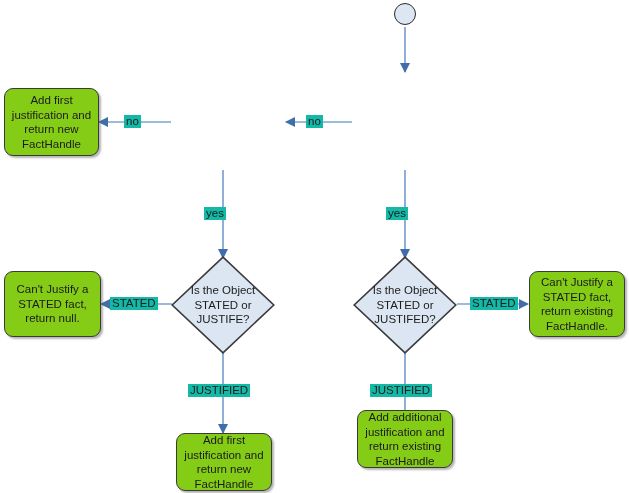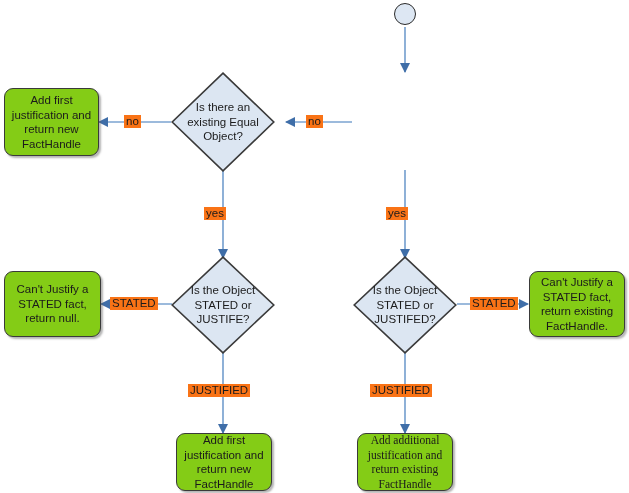--- a/index.html
+++ b/index.html
@@ -80,21 +80,21 @@
     border: 1.6px solid #2b2b2b;
     border-radius: 50%;
   }
 
   
   .edge-label {
     position: absolute;
     color: #1b1b1b;
     font-size: 11.5px;
     line-height: 13px;
-    background: #f97316;
+    background: #14b8a6;
     padding: 0 2px;
     white-space: nowrap;
   }
 </style>
 </head>
 <body>
 
 <div id="canvas">
 
   <svg id="edges" viewBox="0 0 629 493" xmlns="http://www.w3.org/2000/svg">
@@ -119,28 +119,20 @@
     <line x1="457" y1="304" x2="528" y2="304" stroke="#7ba3d0" stroke-width="1.7" marker-end="url(#arrow)"></line>
 
     <line x1="223" y1="350" x2="223" y2="433" stroke="#7ba3d0" stroke-width="1.7" marker-end="url(#arrow)"></line>
 
     <line x1="405" y1="350" x2="405" y2="433" stroke="#7ba3d0" stroke-width="1.7" marker-end="url(#arrow)"></line>
   </svg>
 
   <div class="node-start" style="left:394px; top:3px; width:22px; height:22px;"></div>
 
 
-  <div class="node-diamond" style="left:171px; top:72px; width:104px; height:100px;">
-    <svg class="diamond-shape" viewBox="0 0 104 100" preserveAspectRatio="none">
-      <polygon points="52,1.2 102.8,50 52,98.8 1.2,50" fill="#dce6f2" stroke="#3a3a3a" stroke-width="1.6"></polygon>
-    </svg>
-    <div class="diamond-label">Is there an
-existing Equal
-Object?</div>
-  </div>
 
   <div class="node-diamond" style="left:171px; top:256px; width:104px; height:98px;">
     <svg class="diamond-shape" viewBox="0 0 104 98" preserveAspectRatio="none">
       <polygon points="52,1.2 102.8,49 52,96.8 1.2,49" fill="#dce6f2" stroke="#3a3a3a" stroke-width="1.6"></polygon>
     </svg>
     <div class="diamond-label">Is the Object
 STATED or
 JUSTIFE?</div>
   </div>
 
@@ -165,21 +157,21 @@
   <div class="node-box" style="left:529px; top:271px; width:96px; height:66px;">Can't Justify a
 STATED fact,
 return existing
 FactHandle.</div>
 
   <div class="node-box" style="left:176px; top:433px; width:96px; height:58px;">Add first
 justification and
 return new
 FactHandle</div>
 
-  <div class="node-box" style="left:357px; top:433px; width:96px; height:58px;font-family:Liberation Serif, serif;">Add additional
+  <div class="node-box" style="left:357px; top:410px; width:96px; height:58px;">Add additional
 justification and
 return existing
 FactHandle</div>
 
   <div class="edge-label" style="left:306px; top:115px;">no</div>
 
   <div class="edge-label" style="left:124px; top:115px;">no</div>
 
   <div class="edge-label" style="left:386px; top:207px;">yes</div>
 

